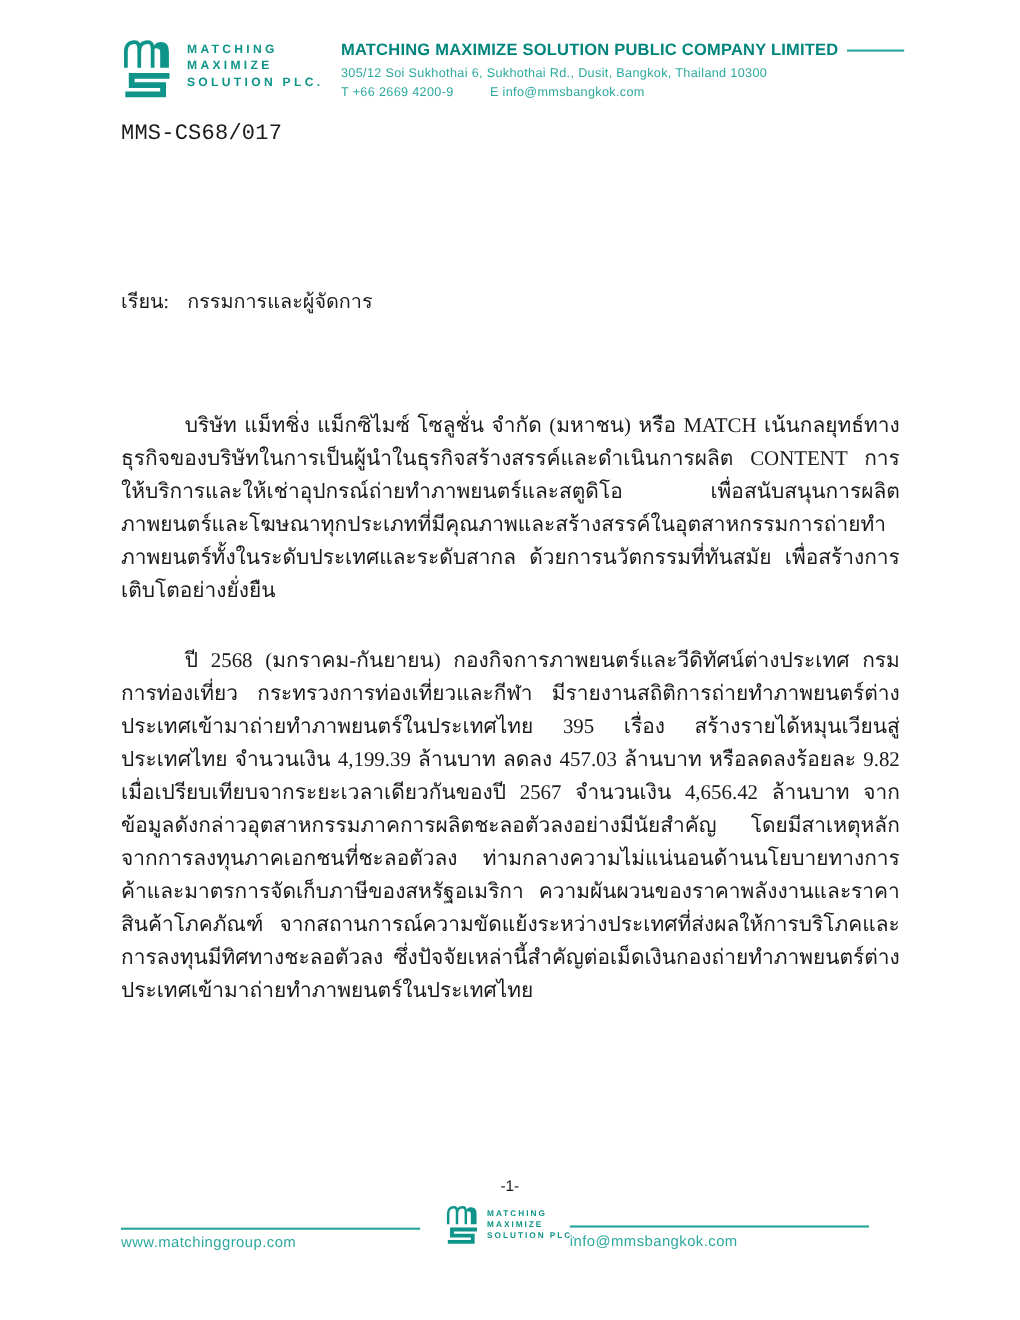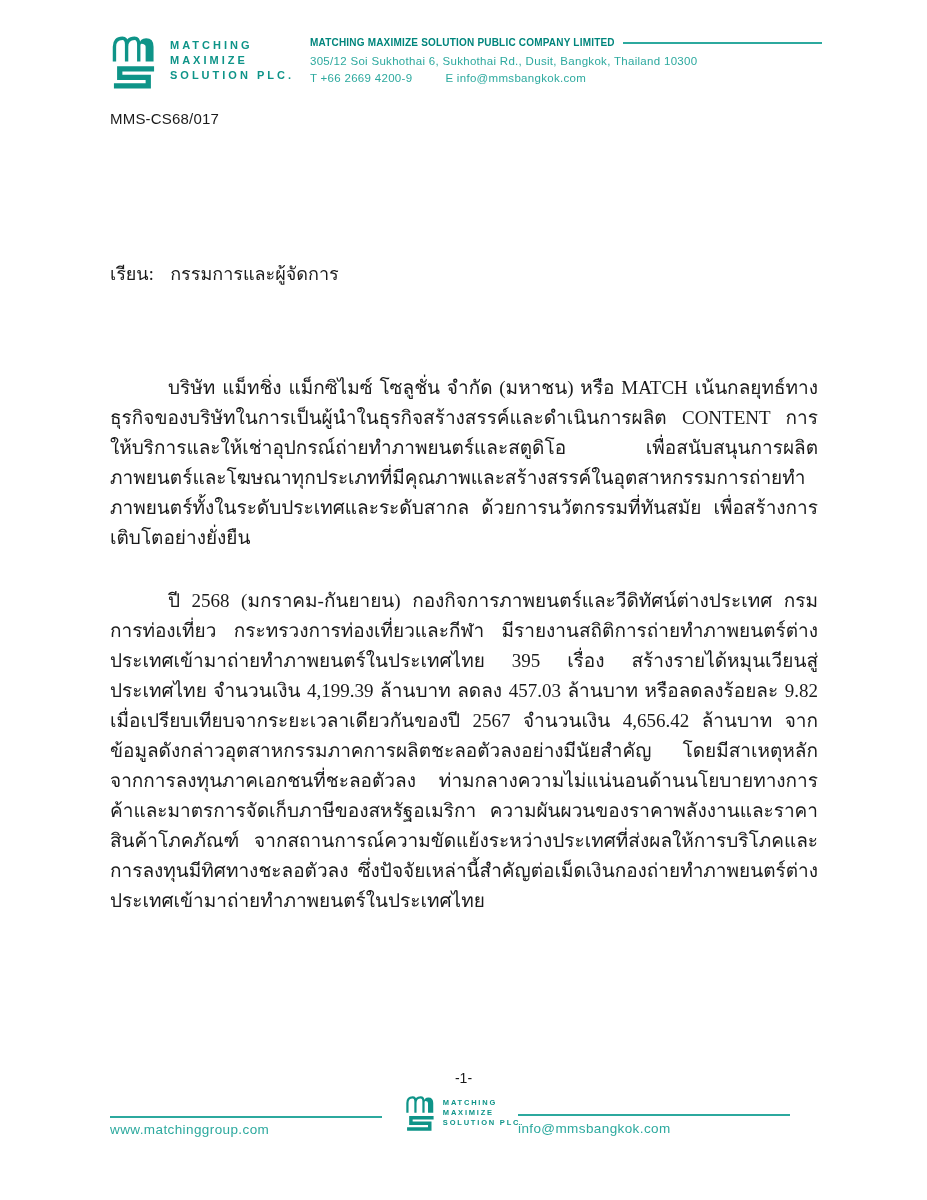--- a/index.html
+++ b/index.html
@@ -26,33 +26,33 @@
     font-family: "Liberation Sans", sans-serif;
     font-weight: bold; font-size: 11px; letter-spacing: 3px;
     color: #0E9488; line-height: 15px; white-space: nowrap;
   }
   .header-info {
     margin-left: 16px; flex: 1; padding-top: 4px;
     font-family: "Liberation Sans", sans-serif;
   }
   .company-row { display: flex; align-items: center; }
   .company-name {
-    font-weight: bold; font-size: 10px; color: #00857C;
+    font-weight: bold; font-size: 15px; color: #00857C;
     letter-spacing: 0.2px; white-space: nowrap;
   }
   .company-rule { flex: 1; height: 2px; background: #2CA99E; margin-left: 8px; }
   .header-address { font-size: 11.5px; color: #2CA99E; margin-top: 7px; letter-spacing: 0.3px; }
   .header-contact { font-size: 11.5px; color: #2CA99E; margin-top: 5px; letter-spacing: 0.3px; }
   .contact-gap { display: inline-block; width: 26px; }
 
   
   .refno {
     position: absolute; top: 110px; left: 110px;
-    font-family: Liberation Sans, sans-serif;
-    font-size: 15px; letter-spacing: 0.2px;
+    font-family: Liberation Mono, monospace;
+    font-size: 20px; letter-spacing: 0.2px;
   }
   .dateline {
     position: absolute; top: 143px; right: 138px;
     font-size: 18px;
   }
   .subject-row { position: absolute; top: 219px; left: 110px; width: 712px; font-size: 18px; }
   .subject-label { margin-right: 10px; }
   .to-block { position: absolute; top: 259px; left: 110px; width: 712px; font-size: 18px; line-height: 31px; }
   .to-label { margin-right: 12px; }
   .to-line2 { margin-left: 41px; }

